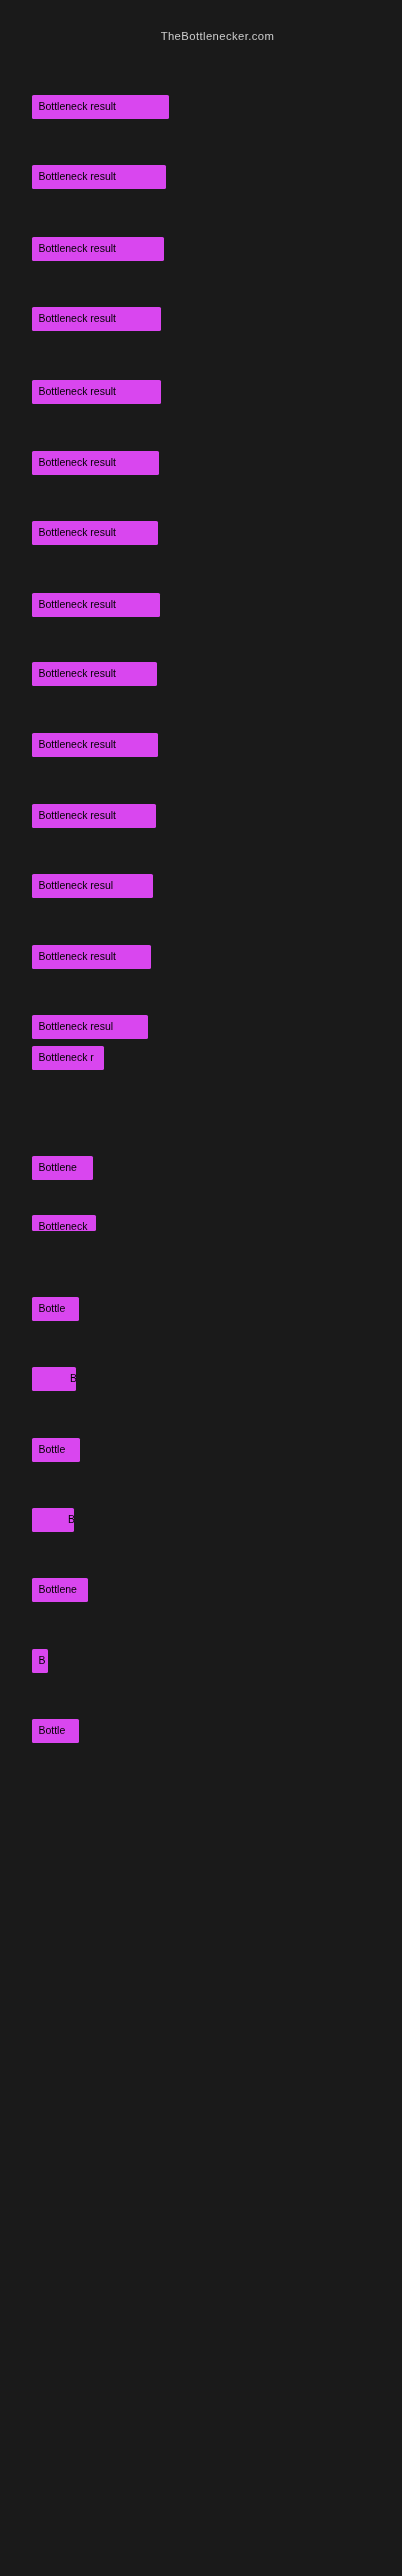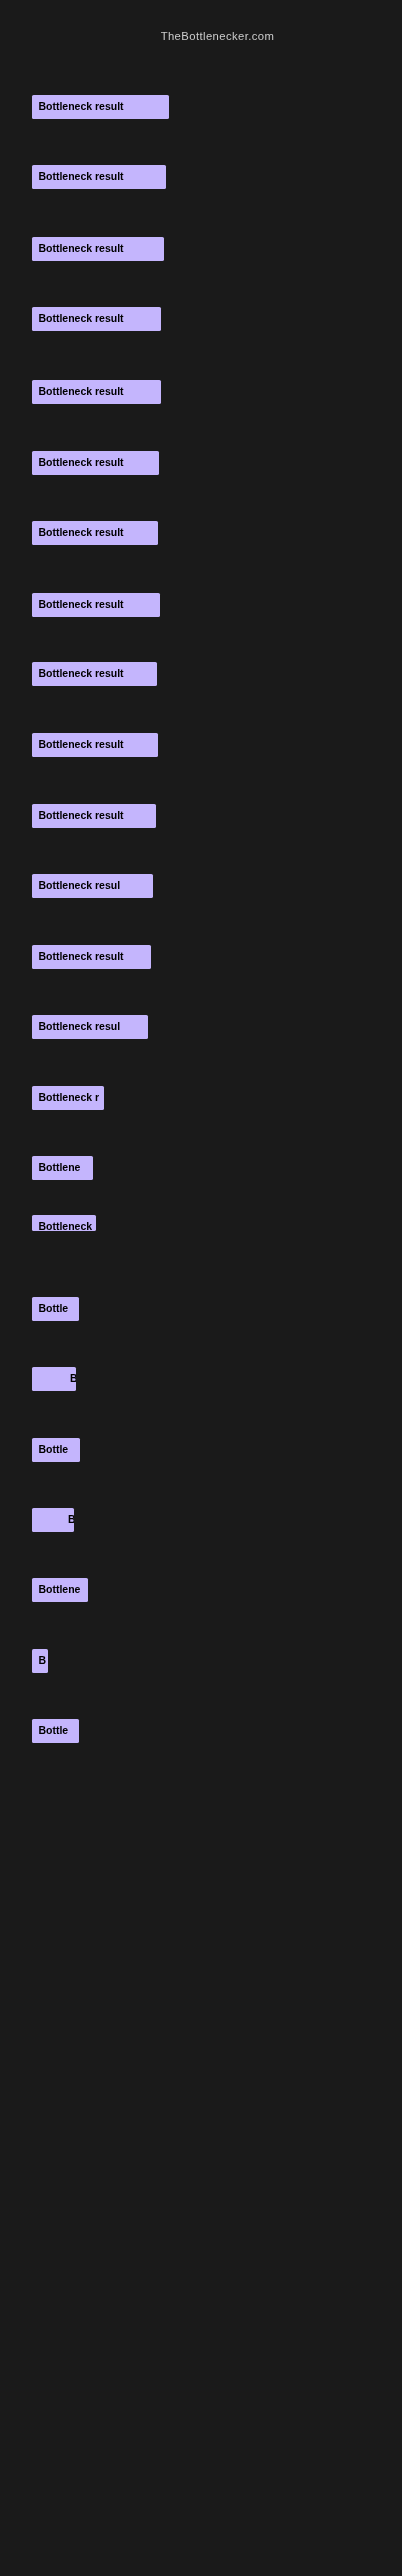--- a/index.html
+++ b/index.html
@@ -20,24 +20,24 @@
       text-align: center;
       color: #cccccc;
       font-size: 11.3px;
       padding: 6.4px 0;
       letter-spacing: 0.4px;
     }
 
     .bottleneck-item {
       position: absolute;
       left: 0;
-      background-color: #c4b5fd;
+      background-color: #d946ef;
       color: #000;
       font-size: 10.5px;
-      font-weight: bold;
+      font-weight: normal;
       padding: 3.2px 6.4px;
       border-radius: 1.6px;
       white-space: nowrap;
       overflow: hidden;
     }
   </style>
 </head>
 <body>
 
 <div class="site-title">TheBottlenecker.com</div>
@@ -50,21 +50,21 @@
     <div class="bottleneck-item" style="top: 315px; width: 129px; height: 24px; line-height: 17.7px;">Bottleneck result</div>
     <div class="bottleneck-item" style="top: 386px; width: 127px; height: 24px; line-height: 17.7px;">Bottleneck result</div>
     <div class="bottleneck-item" style="top: 456px; width: 126px; height: 24px; line-height: 17.7px;">Bottleneck result</div>
     <div class="bottleneck-item" style="top: 528px; width: 128px; height: 24px; line-height: 17.7px;">Bottleneck result</div>
     <div class="bottleneck-item" style="top: 597px; width: 125px; height: 24px; line-height: 17.7px;">Bottleneck result</div>
     <div class="bottleneck-item" style="top: 668px; width: 126px; height: 24px; line-height: 17.7px;">Bottleneck result</div>
     <div class="bottleneck-item" style="top: 739px; width: 124px; height: 24px; line-height: 17.7px;">Bottleneck result</div>
     <div class="bottleneck-item" style="top: 809px; width: 121px; height: 24px; line-height: 17.7px;">Bottleneck resul</div>
     <div class="bottleneck-item" style="top: 880px; width: 119px; height: 24px; line-height: 17.7px;">Bottleneck result</div>
     <div class="bottleneck-item" style="top: 950px; width: 116px; height: 24px; line-height: 17.7px;">Bottleneck resul</div>
-    <div class="bottleneck-item" style="top: 1021px; width: 72px; height: 24px; line-height: 17.7px;">Bottleneck r</div>
+    <div class="bottleneck-item" style="top: 981px; width: 72px; height: 24px; line-height: 17.7px;">Bottleneck r</div>
     <div class="bottleneck-item" style="top: 1091px; width: 61px; height: 24px; line-height: 17.7px;">Bottlene</div>
     <div class="bottleneck-item" style="top: 1150px; width: 64px; height: 16px; line-height: 17.7px;">Bottleneck</div>
     <div class="bottleneck-item" style="top: 1232px; width: 47px; height: 24px; line-height: 17.7px;">Bottle</div>
     <div class="bottleneck-item" style="top: 1302px; width: 31px; height: 24px; line-height: 17.7px; padding-left: 38px;">Bo</div>
     <div class="bottleneck-item" style="top: 1373px; width: 48px; height: 24px; line-height: 17.7px;">Bottle</div>
     <div class="bottleneck-item" style="top: 1443px; width: 39px; height: 24px; line-height: 17.7px; padding-left: 36px;">Bott</div>
     <div class="bottleneck-item" style="top: 1513px; width: 56px; height: 24px; line-height: 17.7px;">Bottlene</div>
     <div class="bottleneck-item" style="top: 1584px; width: 16px; height: 24px; line-height: 17.7px;">B</div>
     <div class="bottleneck-item" style="top: 1654px; width: 47px; height: 24px; line-height: 17.7px;">Bottle</div>
   </div>

